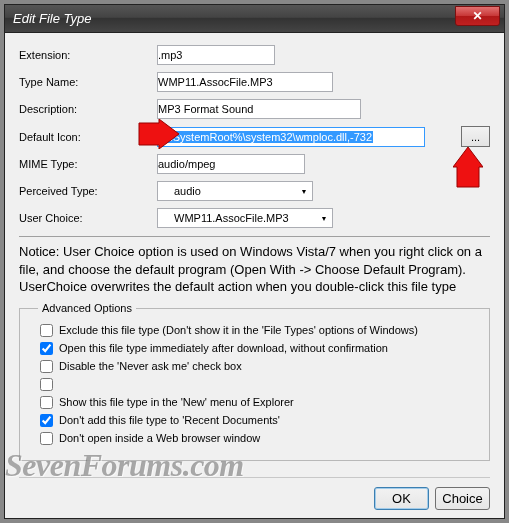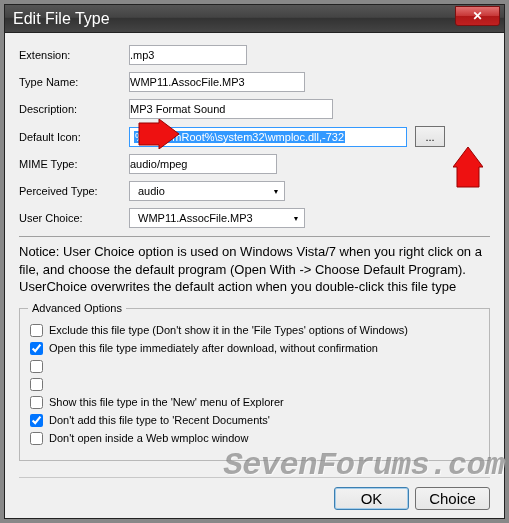--- a/index.html
+++ b/index.html
@@ -23,39 +23,40 @@
     }
     .titlebar {
       height: 28px;
       background: linear-gradient(to bottom, #555 0%, #444 45%, #333 50%, #444 100%);
       border-bottom: 1px solid #222;
       display: flex;
       align-items: center;
       justify-content: space-between;
       padding-left: 8px;
     }
-    .titlebar-title { color: #fff; font-size: 16px; }
+    .titlebar-title { color: #fff; font-size: 13px; font-style: italic; }
     .close-btn {
       width: 45px; height: 20px;
       margin-right: 4px; margin-top: -6px;
       background: linear-gradient(to bottom, #e27070 0%, #c83838 48%, #b01818 50%, #c02020 100%);
       border: 1px solid #7a1010;
       border-radius: 0 0 3px 3px;
       color: #fff; font-size: 12px; font-weight: bold;
       display: flex; align-items: center; justify-content: center;
       cursor: pointer;
     }
     .content {
       padding: 12px 14px 8px 14px;
     }
     .form-row {
       display: flex;
       align-items: center;
       margin-bottom: 7px;
       position: relative;
+      gap: 28px;
     }
     .form-label {
       width: 110px;
       flex-shrink: 0;
       color: #000;
     }
     .form-row input[type=text] {
       border: 1px solid #abadb3;
       padding: 2px 0;
       font-family: inherit;
@@ -88,38 +89,38 @@
       cursor: pointer;
       display: flex; align-items: center; justify-content: center;
     }
     .dropdown {
       display: flex; align-items: center;
       border: 1px solid #abadb3;
       height: 20px; background: #fff;
       width: 156px;
       position: relative;
     }
-    .dropdown span { padding: 0 8px; flex: 1; }
+    .dropdown span { padding: 0 16px; flex: 1; }
     .dropdown-arrow {
       width: 16px; height: 100%;
       display: flex; align-items: center; justify-content: center;
       cursor: pointer;
     }
     .dropdown-arrow::after {
       content: "▼"; font-size: 7px; color: #000;
     }
     hr.sep { border: none; border-top: 1px solid #a0a0a0; margin: 8px 0 6px 0; }
     .notice {
       font-size: 13px; color: #000; line-height: 1.35;
       margin-bottom: 12px;
     }
     .fieldset {
       border: 1px solid #b8b8b8;
       margin-top: 4px;
-      padding: 6px 10px 10px 10px;
+      padding: 6px 10px 10px 20px;
       position: relative;
     }
     .legend {
       position: relative; top: -13px; left: -2px;
       background: #f0f0f0; padding: 0 4px;
       display: inline-block;
     }
     .check-row {
       display: flex; 
       margin: 5px 0;
@@ -130,37 +131,37 @@
     }
     .check-row label { cursor: pointer; }
     .button-bar {
       position: absolute;
       bottom: 8px; right: 14px;
       display: flex; gap: 6px;
     }
     .btn {
       border: 1px solid #707070;
       background: linear-gradient(to bottom, #f2f2f2, #e6e6e6);
-      width: 75px; height: 23px;
-      font-family: inherit; font-size: 15px;
+      width: 55px; height: 23px;
+      font-family: inherit; font-size: 13px;
       border-radius: 3px;
       cursor: pointer;
     }
     .btn.default { border: 1px solid #3c7fb1; box-shadow: 0 0 0 1px #a2ccea inset; }
     .arrow-annot {
       position: absolute;
       pointer-events: none;
       z-index: 50;
     }
     .arrow-annot svg { display: block; }
     .watermark {
       position: absolute;
-      left: 0; right: 0; bottom: 34px;
-      text-align: right;
-      font-family: Liberation Mono, monospace;
+      left: 0; right: 16px; bottom: 34px;
+      text-align: left;
+      font-family: Liberation Serif, serif;
       font-size: 32px;
       font-weight: bold;
       font-style: italic;
       color: rgba(100,100,100,0.55);
       text-shadow: 1px 1px 0 rgba(255,255,255,0.6);
       pointer-events: none;
       letter-spacing: -0.5px;
     }
     .hr-bottom { position: absolute; left: 14px; right: 14px; bottom: 40px; border: none; border-top: 1px solid #c8c8c8;}
   </style>
@@ -233,35 +234,36 @@
           <div class="check-row">
             <input type="checkbox" style="">
             <label>Exclude  this file type (Don't show it in the 'File Types' options of Windows)</label>
           </div>
           <div class="check-row">
             <input type="checkbox" checked="" style="">
             <label>Open this file type immediately after download, without confirmation</label>
           </div>
           <div class="check-row">
             <input type="checkbox" style="">
+            <label>Disable the 'Never ask me' check box</label>
           </div>
           <div class="check-row">
             <input type="checkbox" style="">
           </div>
           <div class="check-row">
             <input type="checkbox" style="">
             <label>Show this file type in the 'New' menu of Explorer</label>
           </div>
           <div class="check-row">
             <input type="checkbox" checked="" style="">
             <label>Don't add this file type to 'Recent Documents'</label>
           </div>
           <div class="check-row">
             <input type="checkbox" style="">
-            <label>Don't open inside a Web wmploc window</label>
+            <label>Don't open inside a Web browser window</label>
           </div>
         </div>
     </div>
 
   </div>
 
   <hr class="hr-bottom">
 
   <div class="button-bar">
     <button class="btn default">OK</button>

